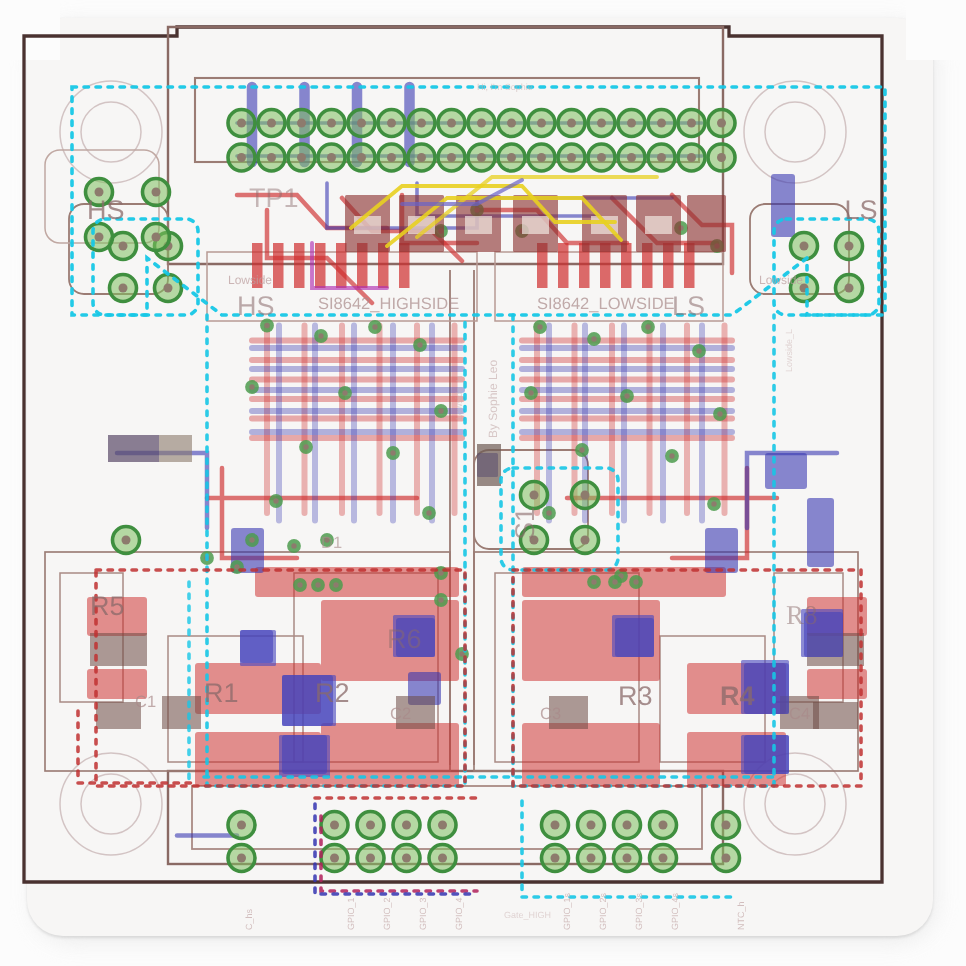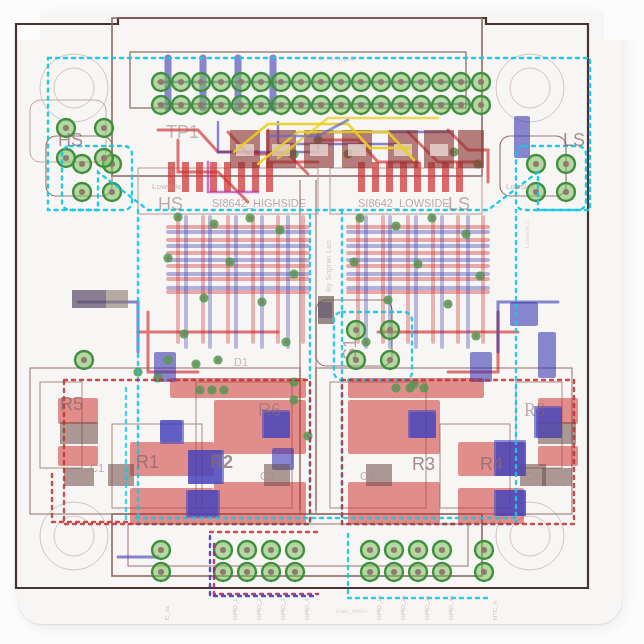--- a/index.html
+++ b/index.html
@@ -403,32 +403,32 @@
     <div class="txt silk-big" style="left:430px;top:182px;opacity:.55;">LS</div>
 
     <div class="txt silk-sm" style="left:134px;top:170px;">Lowside</div>
     <div class="txt silk-sm" style="left:448px;top:170px;padding-left:40px;">Lowside</div>
 
     <div class="txt silk-med" style="left:194px;top:185px;">SI8642_HIGHSIDE</div>
     <div class="txt silk-med" style="left:340px;top:185px;">SI8642_LOWSIDE</div>
 
     <div class="txt silk-big" style="left:42px;top:382px;">R5</div>
     <div class="txt silk-big" style="left:118px;top:440px;">R1</div>
-    <div class="txt silk-big" style="left:192px;top:440px;font-weight:bold;">R2</div>
+    <div class="txt silk-big" style="left:192px;top:440px;">R2</div>
     <div class="txt silk-big" style="left:394px;top:442px;text-align:right;">R3</div>
-    <div class="txt silk-big" style="left:462px;top:442px;">R4</div>
-    <div class="txt silk-big" style="left:240px;top:388px;opacity:.5;text-align:right;">R6</div>
+    <div class="txt silk-big" style="left:462px;top:442px;font-weight:bold;">R4</div>
+    <div class="txt silk-big" style="left:240px;top:404px;opacity:.5;text-align:right;">R6</div>
     <div class="txt silk-big" style="left:506px;top:388px;opacity:.5;font-family:Liberation Serif, serif;">R8</div>
     <div class="txt silk-med" style="left:72px;top:450px;">C1</div>
     <div class="txt silk-med" style="left:242px;top:458px;text-align:center;">C2</div>
     <div class="txt silk-med" style="left:342px;top:458px;">C3</div>
     <div class="txt silk-med" style="left:508px;top:458px;">C4</div>
     <div class="txt silk-big silk-rot" style="left:322px;top:348px;opacity:.6;">S1</div>
     <div class="txt silk-big" style="left:148px;top:82px;opacity:.45;margin-top:28px;">TP1</div>
-    <div class="txt silk-med" style="left:196px;top:344px;opacity:.6;padding-left:20px;">D1</div>
+    <div class="txt silk-med" style="left:196px;top:344px;opacity:.6;">D1</div>
 
     <div class="txt silk-sm silk-rot" style="left:306px;top:280px;opacity:.55;">By Sophie Leo</div>
     <div class="txt silk-xs" style="left:300px;top:44px;opacity:.6;">Hi, I'm Sophie</div>
 
     <div class="txt silk-xs silk-rot" style="left:146px;top:608px;">C_hs</div>
     <div class="txt silk-xs silk-rot" style="left:214px;top:608px;">GPIO_1</div>
     <div class="txt silk-xs silk-rot" style="left:238px;top:608px;">GPIO_2</div>
     <div class="txt silk-xs silk-rot" style="left:262px;top:608px;">GPIO_3</div>
     <div class="txt silk-xs silk-rot" style="left:286px;top:608px;">GPIO_4</div>
     <div class="txt silk-xs" style="left:318px;top:596px;opacity:.5;">Gate_HIGH</div>

